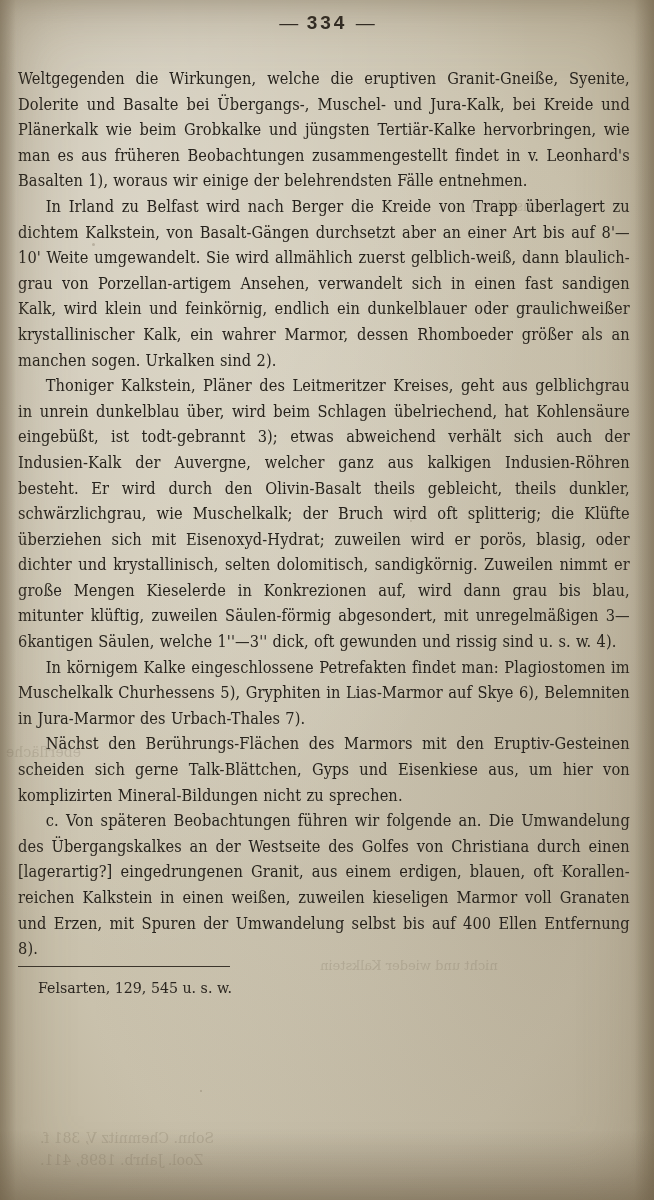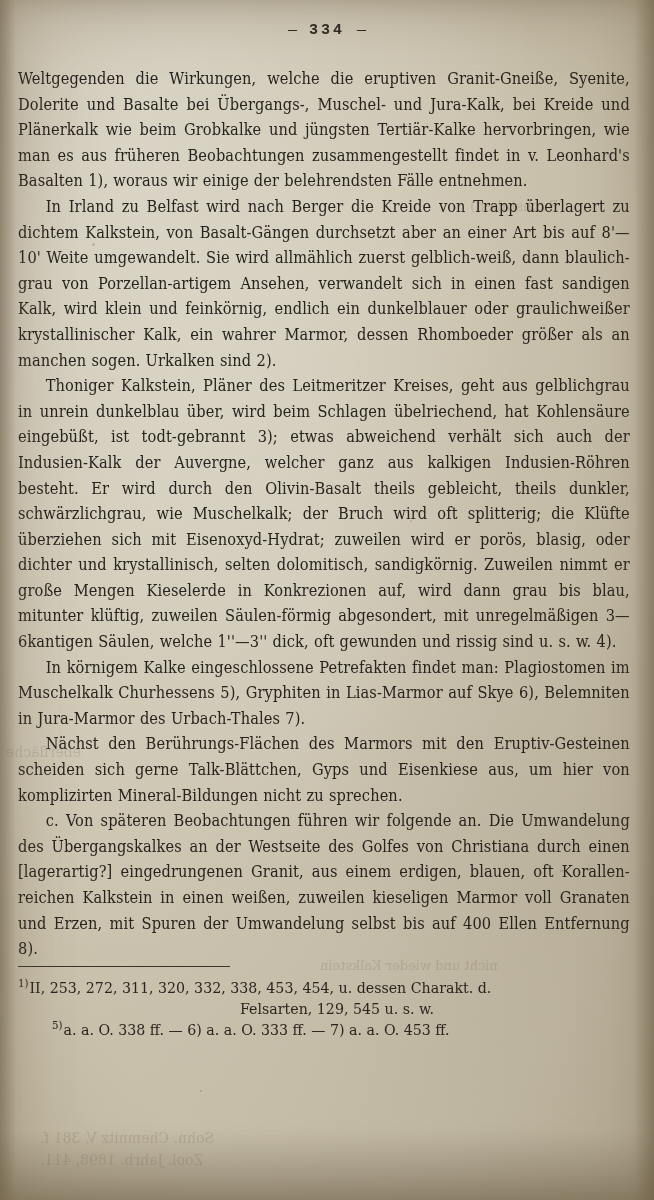--- a/index.html
+++ b/index.html
@@ -31,23 +31,23 @@
   }
   .page {
     position: absolute;
     left: 0; top: 0;
     width: 654px;
     height: 1200px;
     padding: 0;
   }
   .page-head {
     text-align: center;
-    margin-top: 22px;
-    font-family: Liberation Mono, monospace;
-    font-size: 15px;
+    margin-top: 12px;
+    font-family: Liberation Sans, sans-serif;
+    font-size: 19px;
     font-weight: bold;
     letter-spacing: 3px;
     color: #2b2620;
   }
   .page-head .dash {
     font-weight: normal;
     letter-spacing: 0;
   }
   .body-col {
     position: absolute;
@@ -88,21 +88,21 @@
     width: 618px;
     font-family: "DejaVu Serif", serif;
     font-size: 14.2px;
     line-height: 21px;
     color: #2a251f;
   }
   .footnotes .fn {
     margin: 0;
     white-space: nowrap;
   }
-  .footnotes .fn.pad1 { padding-left: 20px; text-align: center; }
+  .footnotes .fn.pad1 { padding-left: 20px; }
   .footnotes .fn.pad2 { padding-left: 34px; }
   .sup-lead {
     font-size: 0.72em;
     vertical-align: super;
     line-height: 0;
     margin-right: 1px;
   }
   
   .bleed {
     position: absolute;
@@ -162,28 +162,22 @@
     <p class="para indent">In Irland zu Belfast wird nach Berger die Kreide von Trapp überlagert zu dichtem Kalkstein, von Basalt-Gängen durchsetzt aber an einer Art bis auf 8'—10' Weite umgewandelt. Sie wird allmählich zuerst gelblich-weiß, dann blaulich-grau von Porzellan-artigem Ansehen, verwandelt sich in einen fast sandigen Kalk, wird klein und feinkörnig, endlich ein dunkelblauer oder graulichweißer krystallinischer Kalk, ein wahrer Marmor, dessen Rhomboeder größer als an manchen sogen. Urkalken sind 2).</p>
     <p class="para indent">Thoniger Kalkstein, Pläner des Leitmeritzer Kreises, geht aus gelblichgrau in unrein dunkelblau über, wird beim Schlagen übelriechend, hat Kohlensäure eingebüßt, ist todt-gebrannt 3); etwas abweichend verhält sich auch der Indusien-Kalk der Auvergne, welcher ganz aus kalkigen Indusien-Röhren besteht. Er wird durch den Olivin-Basalt theils gebleicht, theils dunkler, schwärzlichgrau, wie Muschelkalk; der Bruch wird oft splitterig; die Klüfte überziehen sich mit Eisenoxyd-Hydrat; zuweilen wird er porös, blasig, oder dichter und krystallinisch, selten dolomitisch, sandigkörnig. Zuweilen nimmt er große Mengen Kieselerde in Konkrezionen auf, wird dann grau bis blau, mitunter klüftig, zuweilen Säulen-förmig abgesondert, mit unregelmäßigen 3—6kantigen Säulen, welche 1''—3'' dick, oft gewunden und rissig sind u. s. w. 4).</p>
     <p class="para indent">In körnigem Kalke eingeschlossene Petrefakten findet man: Plagiostomen im Muschelkalk Churhessens 5), Gryphiten in Lias-Marmor auf Skye 6), Belemniten in Jura-Marmor des Urbach-Thales 7).</p>
     <p class="para indent">Nächst den Berührungs-Flächen des Marmors mit den Eruptiv-Gesteinen scheiden sich gerne Talk-Blättchen, Gyps und Eisenkiese aus, um hier von komplizirten Mineral-Bildungen nicht zu sprechen.</p>
     <p class="para indent">c. Von späteren Beobachtungen führen wir folgende an. Die Umwandelung des Übergangskalkes an der Westseite des Golfes von Christiana durch einen [lagerartig?] eingedrungenen Granit, aus einem erdigen, blauen, oft Korallen-reichen Kalkstein in einen weißen, zuweilen kieseligen Marmor voll Granaten und Erzen, mit Spuren der Umwandelung selbst bis auf 400 Ellen Entfernung 8).</p>
   </div>
 
   <div class="footnote-rule"></div>
 
   <div class="footnotes">
-    <p class="fn">
-      <span class="sup-lead">1)</span><span>II, 253, 272, 311, 320, 332, 338, 453, 454, u. dessen Charakt. d.</span>
-    </p>
     <p class="fn pad1">
       <span>Felsarten, 129, 545 u. s. w.</span>
-    </p>
-    <p class="fn pad2">
-      <span class="sup-lead">5)</span><span>a. a. O. 338 ff. — 6) a. a. O. 333 ff. — 7) a. a. O. 453 ff.</span>
     </p>
   </div>
 
   <div class="bleed b1">(Buchstaben)</div>
   <div class="bleed b2">eberfläche</div>
   <div class="bleed b3">nicht und wieder Kalkstein</div>
   <div class="bleed b4">Sohn. Chemnitz V, 381 f.</div>
   <div class="bleed b5">Zool. Jahrb. 1898, 411.</div>
 
   <div class="speck" style="left:92px; top:243px; width:3px; height:3px;"></div>

